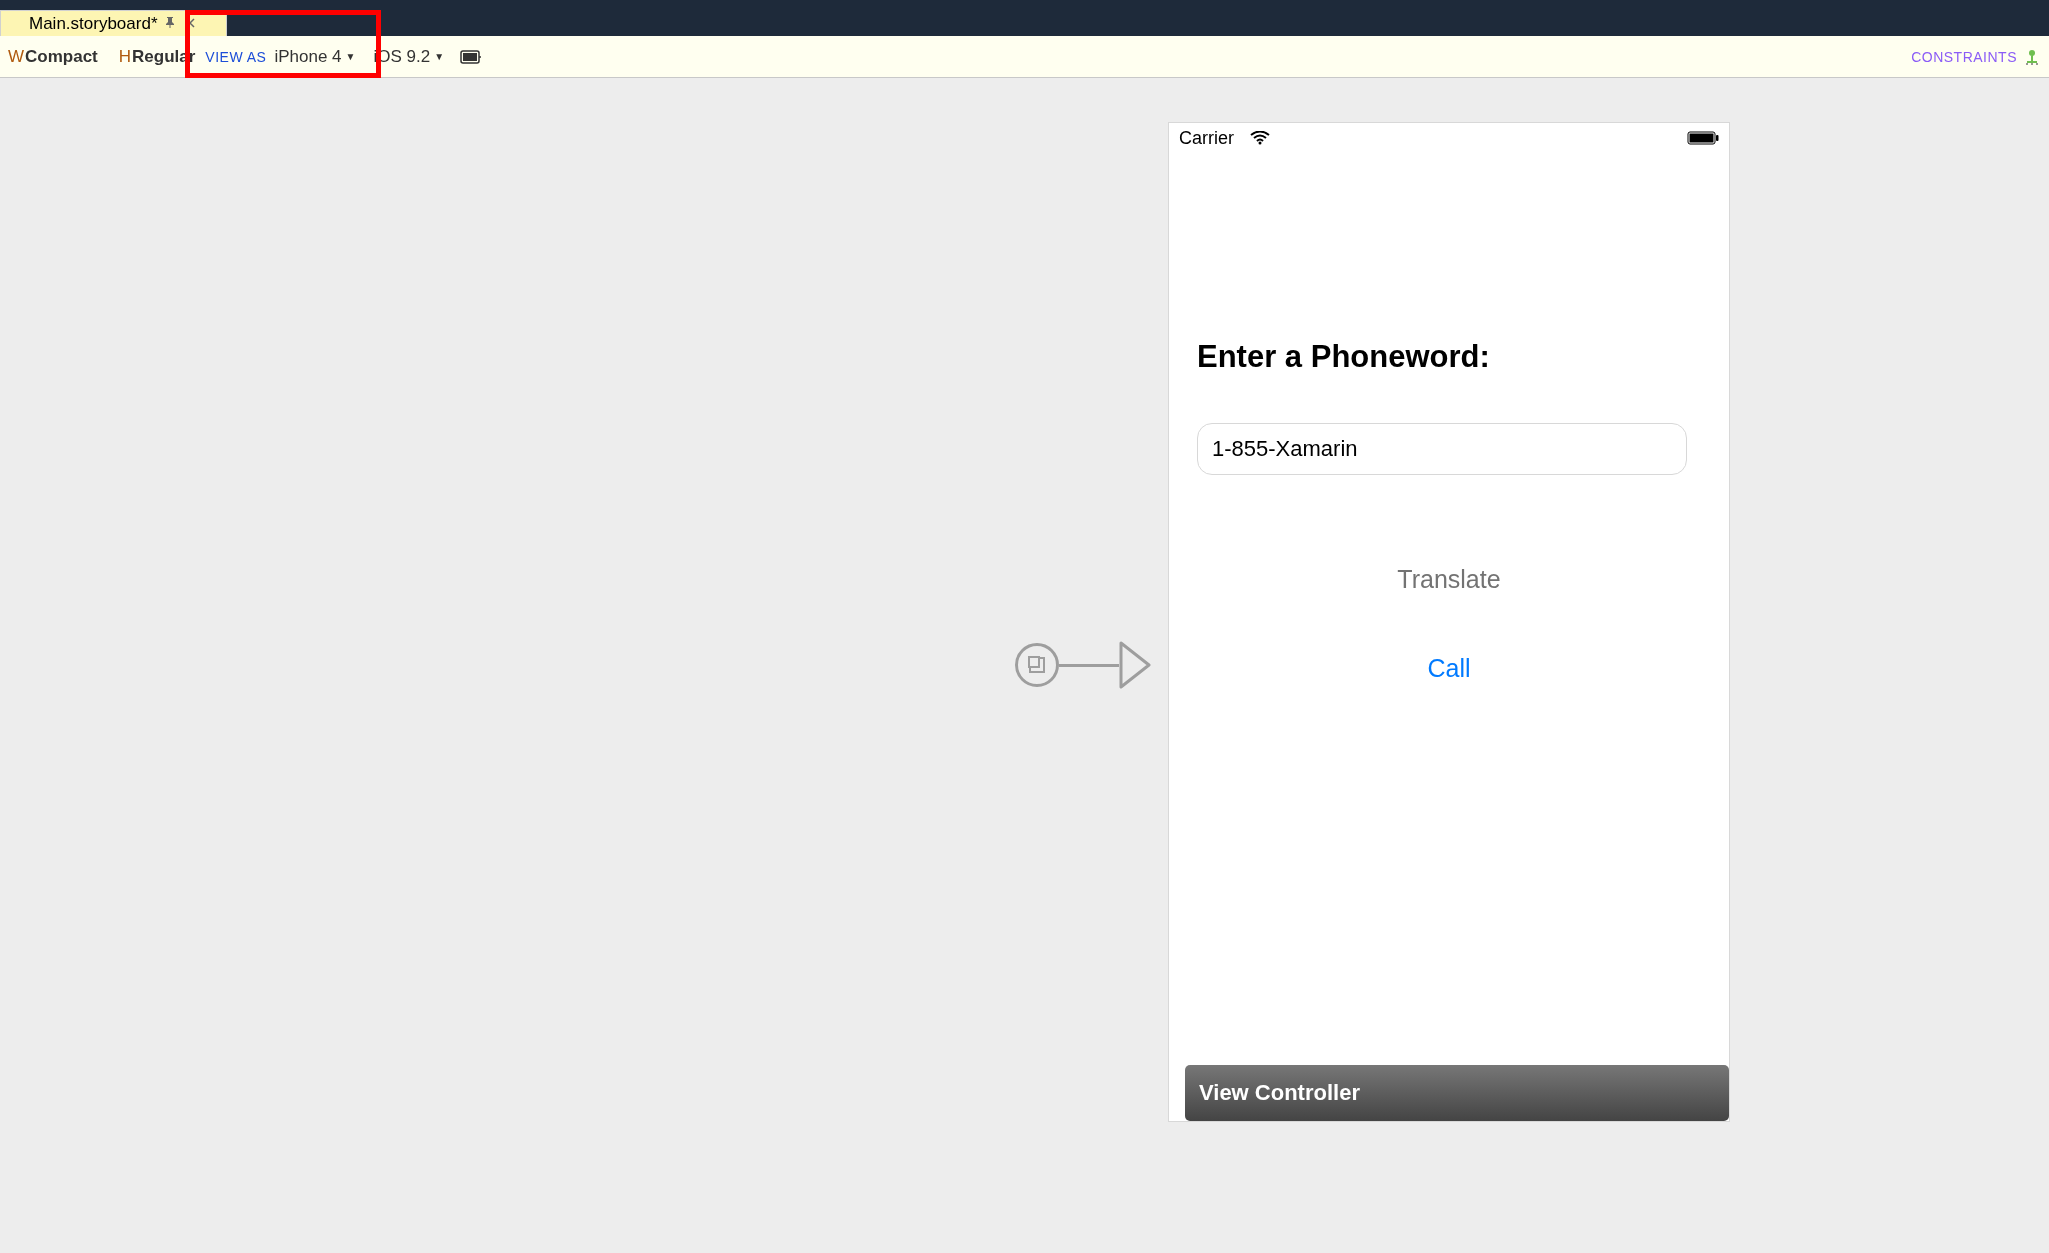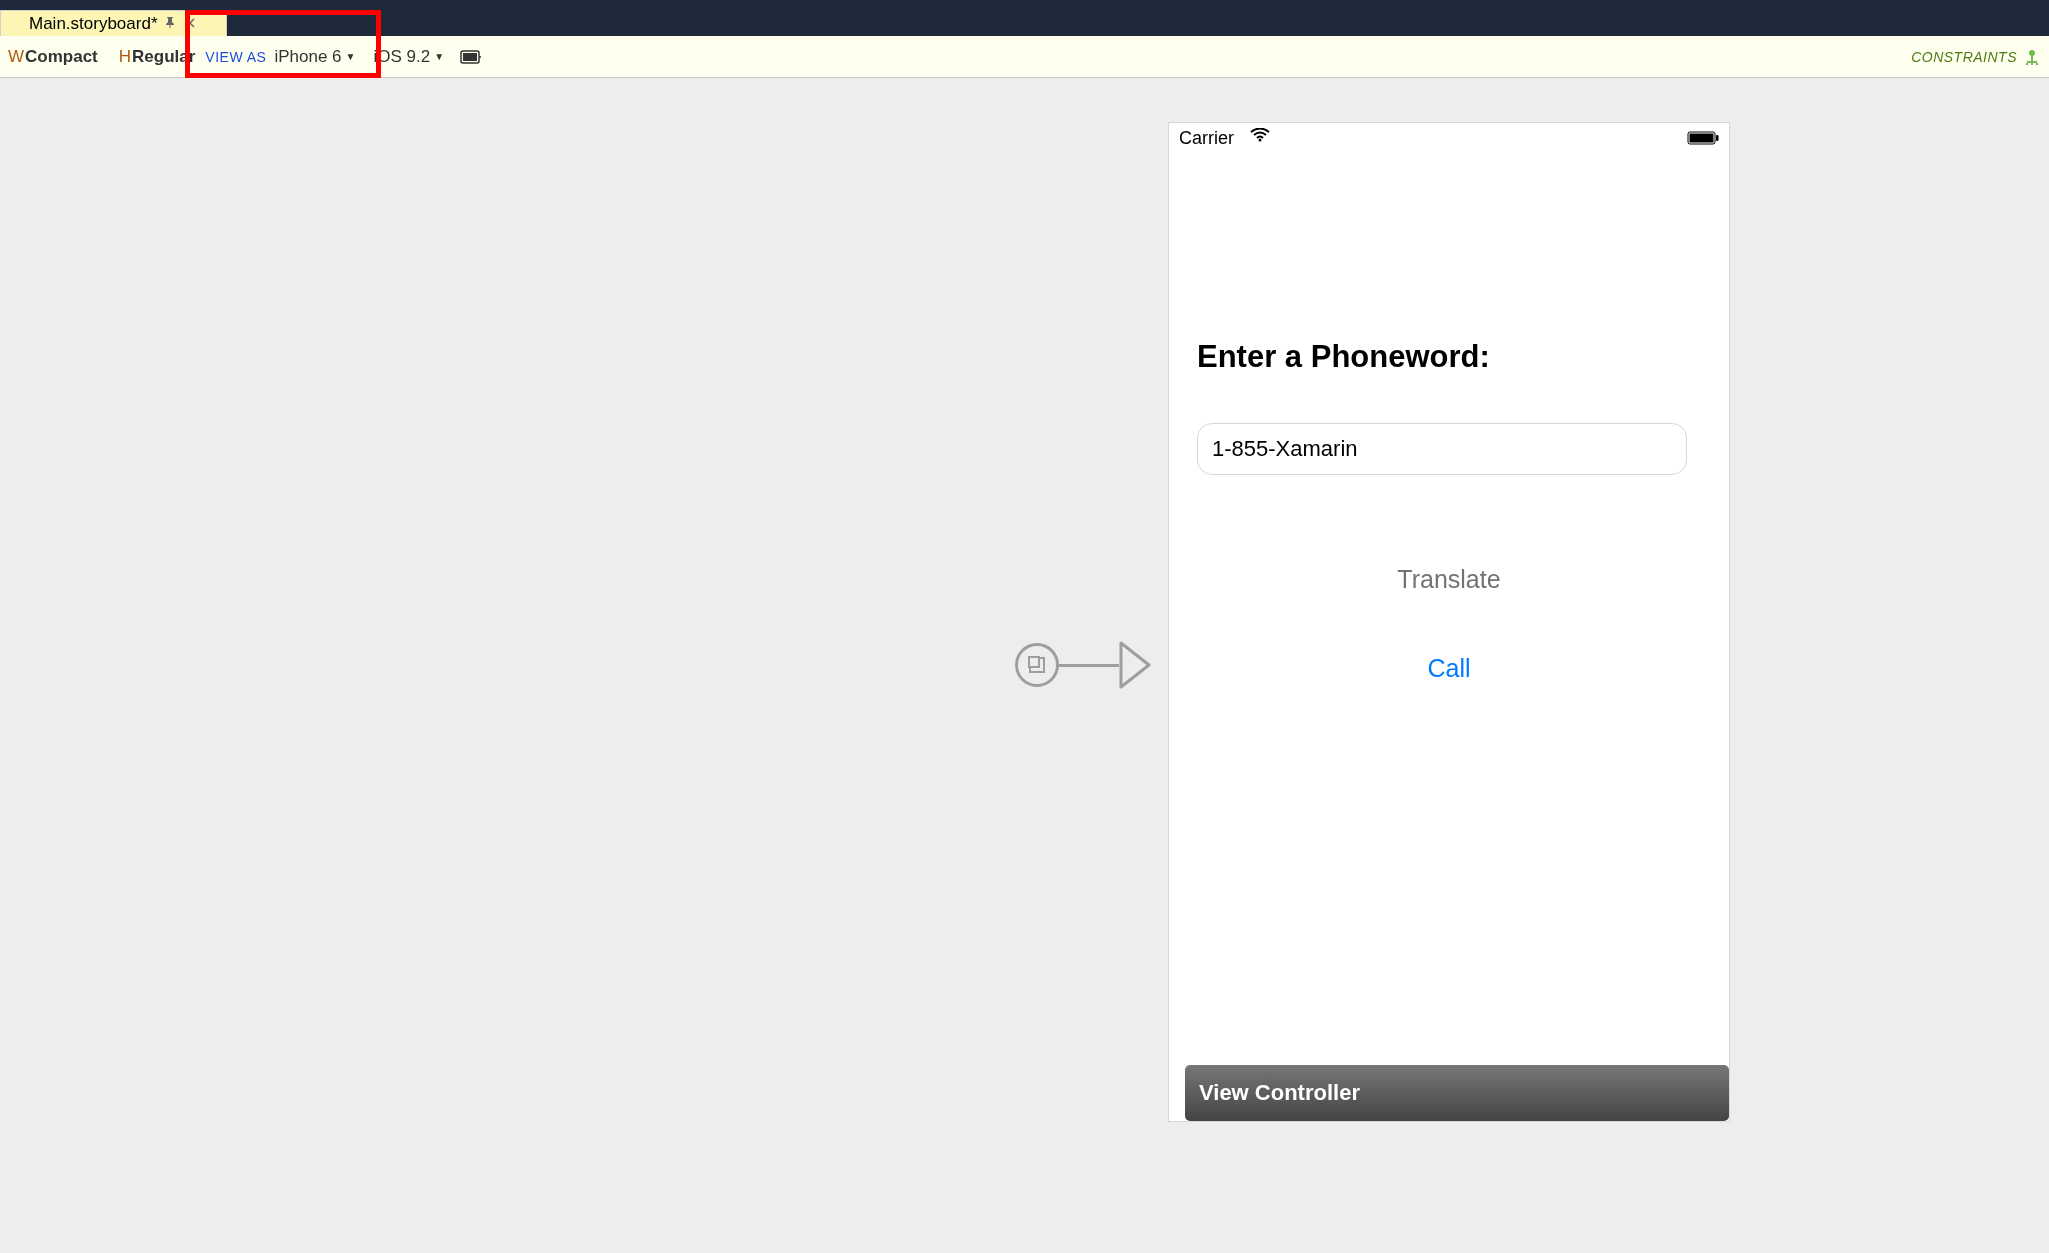--- a/index.html
+++ b/index.html
@@ -109,24 +109,23 @@
     }
     .orientation-icon {
       margin-left: 16px;
       display: inline-block;
     }
     .orientation-icon svg {
       display: block;
     }
     .constraints-label {
       margin-left: auto;
-      color: #4d7c0f;
+      color: #8b5cf6;
       font-size: 14px;
       letter-spacing: 0.5px;
-      font-style: italic;
     }
     .constraints-icon {
       margin-left: 6px;
       display: inline-flex;
       align-items: center;
     }
     .red-highlight {
       position: absolute;
       border: 5px solid #ff0000;
       top: -26px;
@@ -153,20 +152,21 @@
     }
     .status-bar {
       display: flex;
       align-items: center;
       justify-content: space-between;
       padding: 6px 10px;
       height: 30px;
     }
     .carrier-group {
       display: flex;
+      align-items: center;
       gap: 16px;
     }
     .carrier-text {
       font-size: 18px;
       color: #000;
     }
     .wifi-icon svg {
       display: block;
     }
     .battery-icon svg {
@@ -295,21 +295,21 @@
 <div class="toolbar">
   <div class="red-highlight"></div>
   <span class="size-class-label">
     <span class="w-letter">W</span>
     <span class="compact-text">Compact</span>
     <span class="h-letter">H</span>
     <span class="regular-text">Regular</span>
   </span>
   <span class="view-as-label">VIEW AS</span>
   <span class="device-dropdown">
-    <span>iPhone 6</span>
+    <span>iPhone 4</span>
     <span class="dropdown-caret">▼</span>
   </span>
   <span class="ios-version">
     <span>iOS 9.2</span>
     <span class="dropdown-caret">▼</span>
   </span>
   <span class="orientation-icon">
     <svg width="22" height="14" viewBox="0 0 22 14">
       <rect x="1" y="1" width="18" height="12" rx="2" fill="none" stroke="#333" stroke-width="1.5"></rect>
       <rect x="3" y="3" width="14" height="8" fill="#333"></rect>

